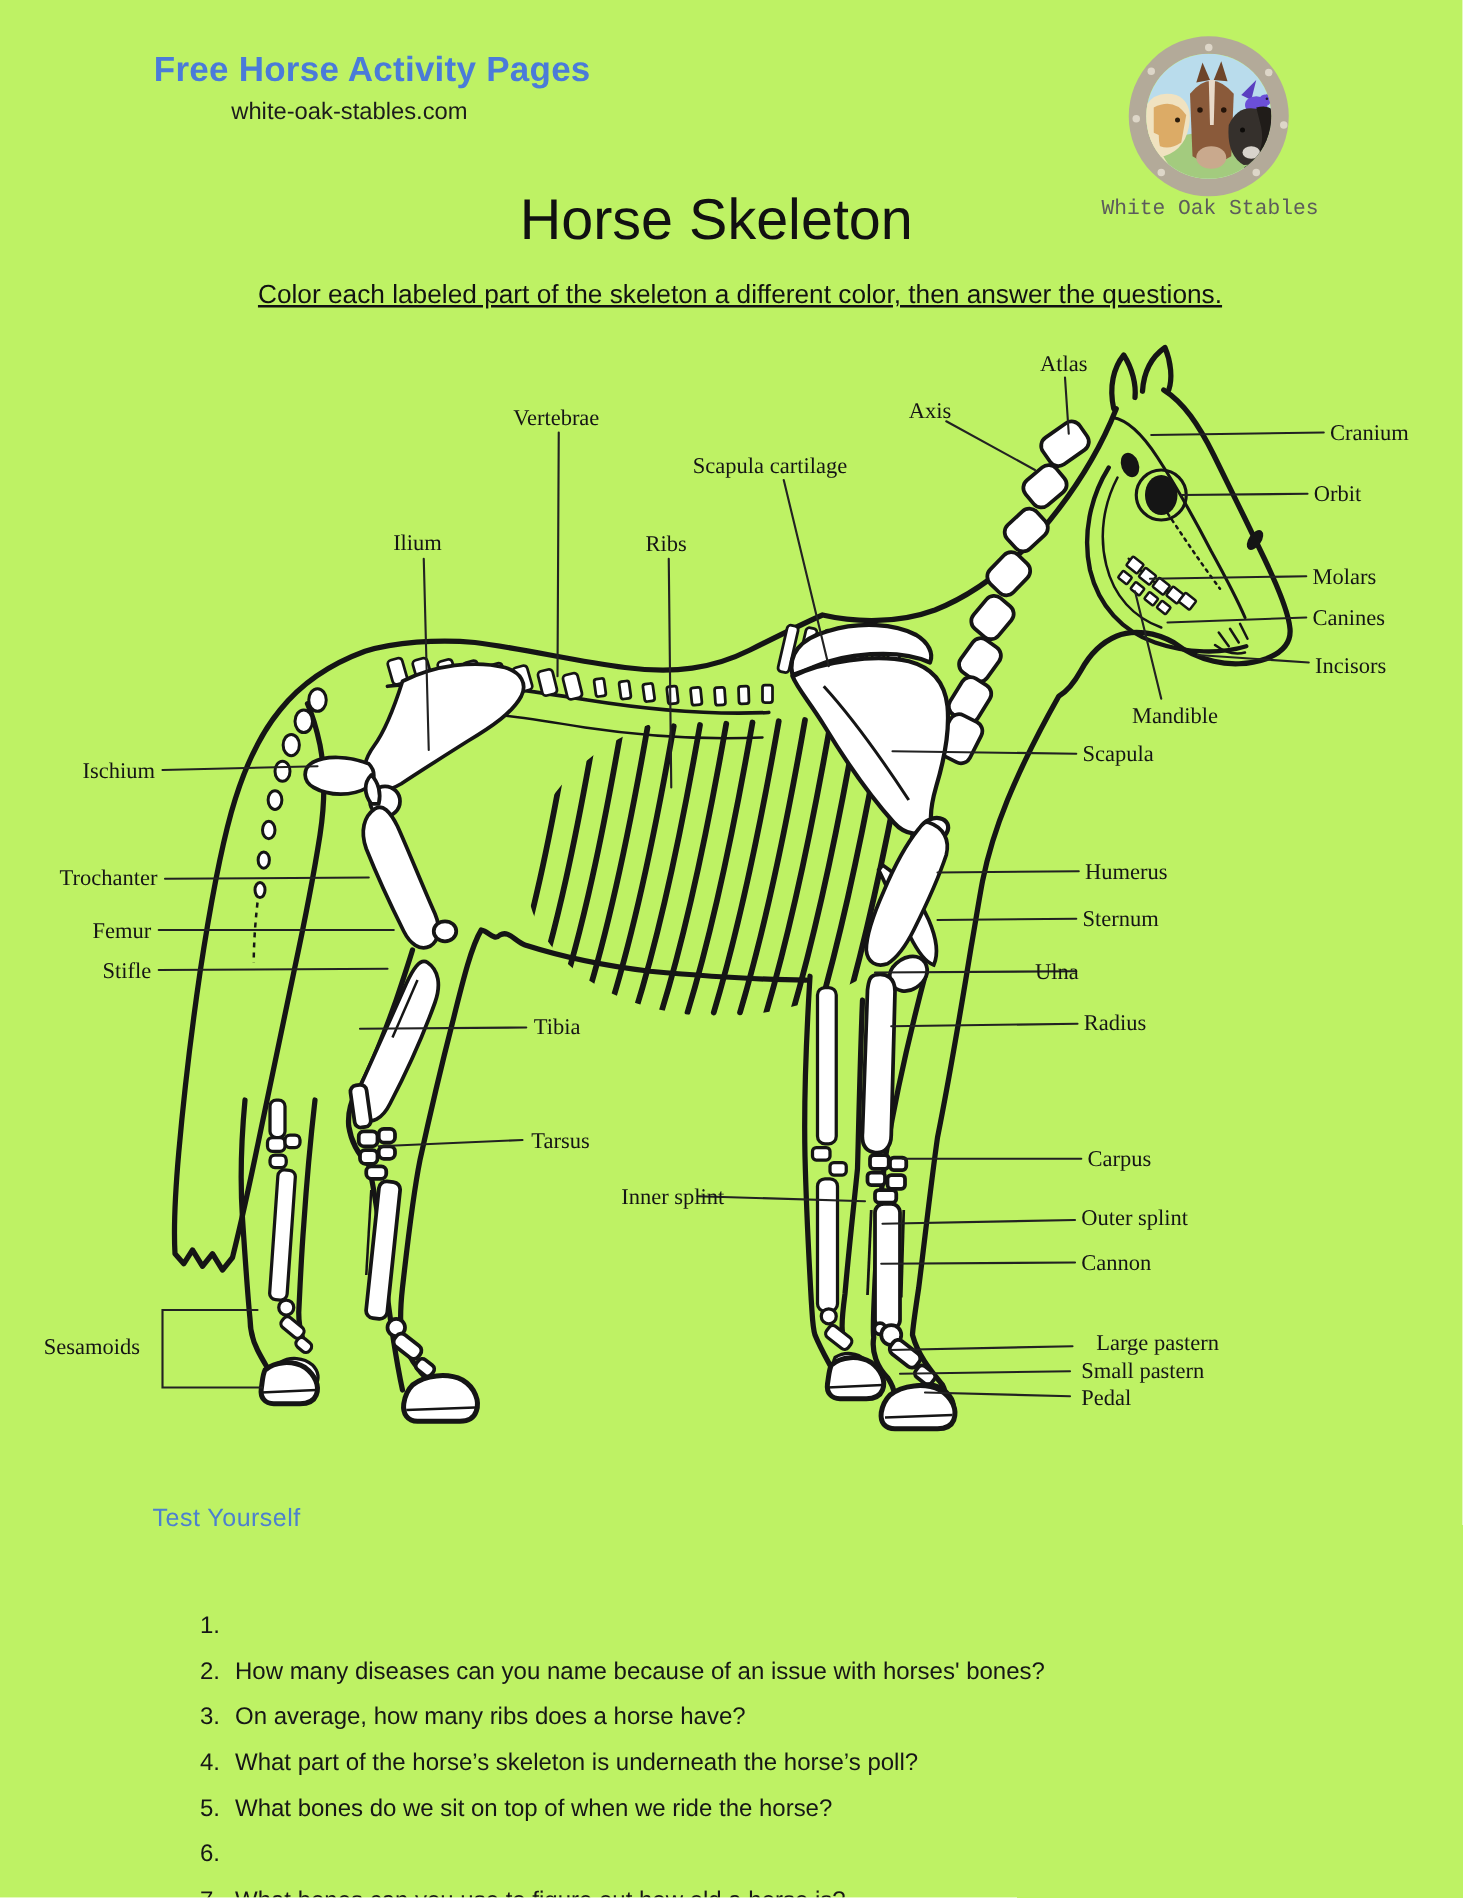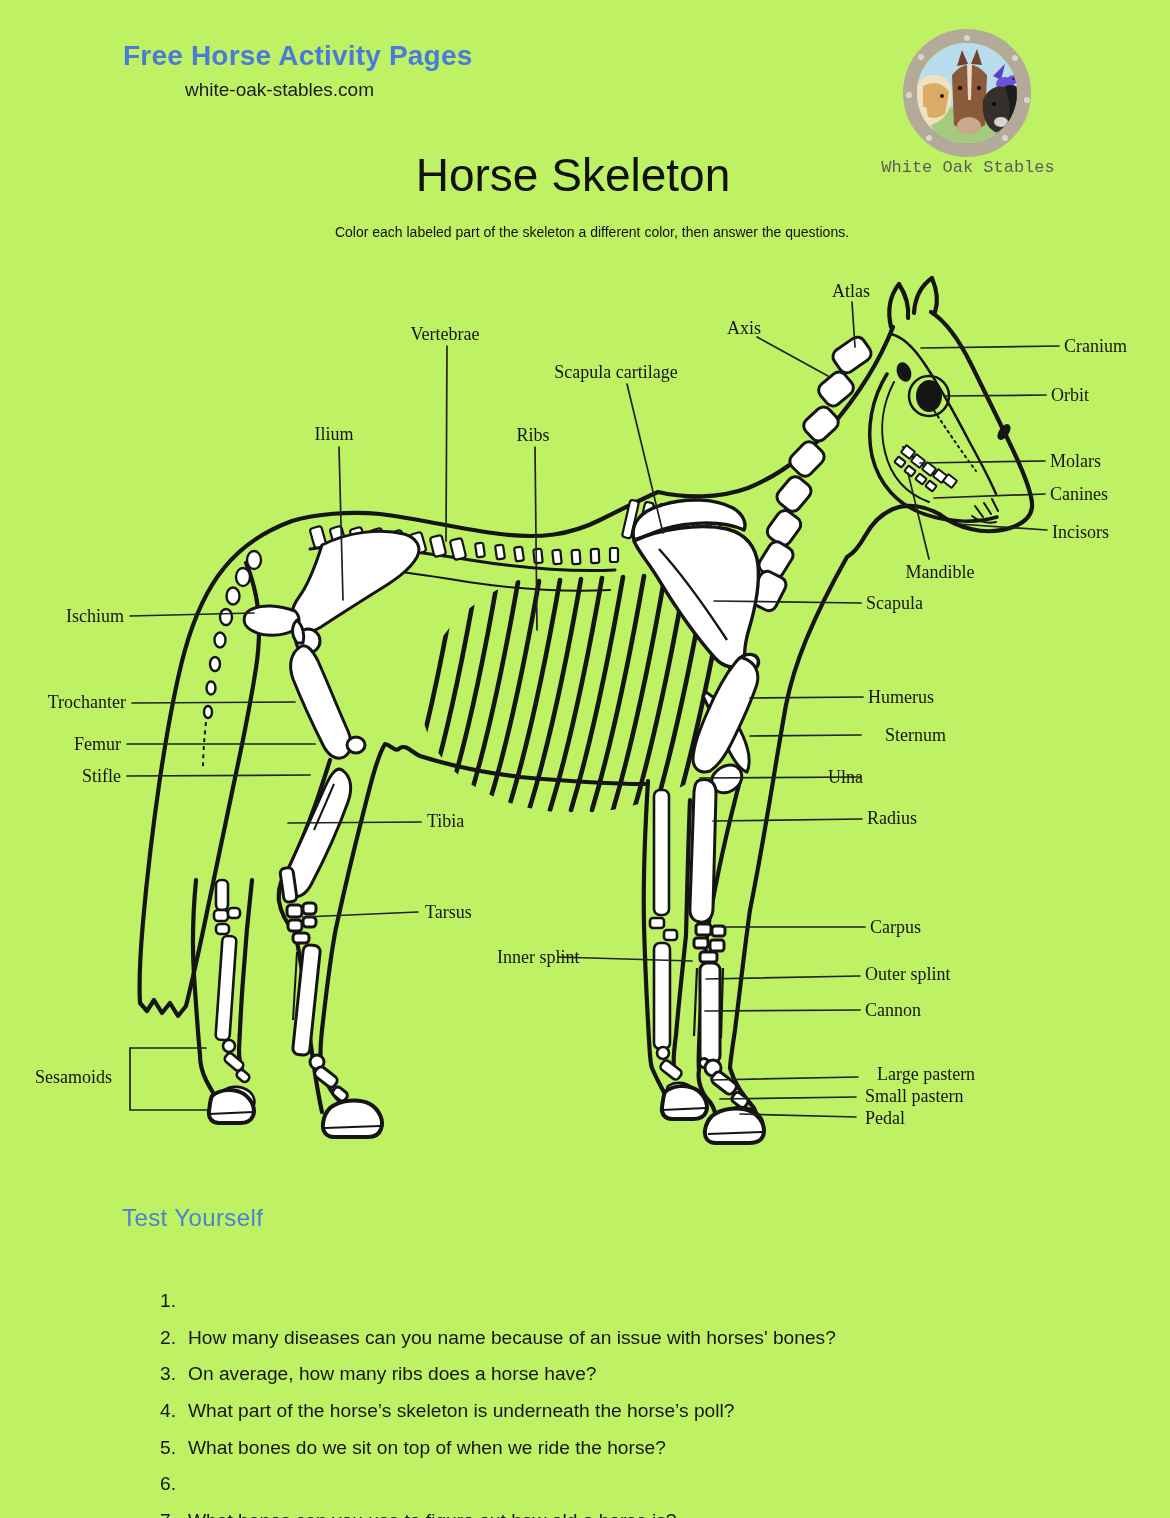--- a/index.html
+++ b/index.html
@@ -7,28 +7,28 @@
         font-family:"Liberation Sans",sans-serif;color:#1a1a1a;}
   .abs{position:absolute;}
   #art{position:absolute;left:0;top:0;}
   
   .hdr-title{left:123px;top:40px;font-size:28px;font-weight:700;color:#4a7bd9;letter-spacing:.2px;}
   .hdr-site{left:185px;top:79px;font-size:19px;color:#1c1c1c;}
   
   .logo-cap{left:868px;top:158px;width:200px;text-align:center;font-size:17px;color:#5c5c5c;font-family:Liberation Mono, monospace;}
   
   .doc-title{left:573px;top:148px;transform:translateX(-50%);font-size:46px;color:#111;white-space:nowrap;}
-  .doc-sub{left:592px;top:224px;transform:translateX(-50%);font-size:14px;color:#111;white-space:nowrap;}
+  .doc-sub{left:592px;top:224px;transform:translateX(-50%);font-size:21px;color:#111;white-space:nowrap;text-decoration:underline;}
   
   .lb{position:absolute;font-family:"Liberation Serif",serif;font-size:18px;color:#151515;
       line-height:20px;white-space:nowrap;}
   .lb.c{transform:translateX(-50%);}
   .lb.r{text-align:right;}
   
-  .quiz-h{left:122px;top:1204px;font-size:24px;color:#4d80cf;letter-spacing:.4px;}
+  .quiz-h{left:122px;top:1204px;font-size:20px;color:#4d80cf;letter-spacing:.4px;}
   .q-list{left:160px;top:1283px;width:900px;}
   .q-row{display:flex;height:36.6px;align-items:center;font-size:19.2px;color:#161616;}
   .q-num{width:28px;text-align:left;flex:0 0 28px;}
   .q-txt{flex:1;}
 </style>
 </head>
 <body>
 
 <div id="page">
 
@@ -377,21 +377,21 @@
   <div class="lb" style="left:1051px;top:385px;">Orbit</div>
   <div class="lb c" style="left:334px;top:424px;">Ilium</div>
   <div class="lb c" style="left:533px;top:425px;">Ribs</div>
   <div class="lb" style="left:1050px;top:451px;">Molars</div>
   <div class="lb" style="left:1050px;top:484px;">Canines</div>
   <div class="lb" style="left:1052px;top:522px;">Incisors</div>
   <div class="lb c" style="left:940px;top:562px;">Mandible</div>
   <div class="lb" style="left:866px;top:593px;">Scapula</div>
   <div class="lb r" style="right:1046px;top:606px;">Ischium</div>
   <div class="lb" style="left:868px;top:687px;">Humerus</div>
-  <div class="lb" style="left:866px;top:725px;margin-left:19px;">Sternum</div>
+  <div class="lb" style="left:866px;top:725px;">Sternum</div>
   <div class="lb r" style="right:1044px;top:692px;">Trochanter</div>
   <div class="lb" style="left:828px;top:767px;">Ulna</div>
   <div class="lb r" style="right:1049px;top:734px;">Femur</div>
   <div class="lb r" style="right:1049px;top:766px;">Stifle</div>
   <div class="lb" style="left:867px;top:808px;">Radius</div>
   <div class="lb" style="left:427px;top:811px;">Tibia</div>
   <div class="lb" style="left:425px;top:902px;">Tarsus</div>
   <div class="lb" style="left:870px;top:917px;">Carpus</div>
   <div class="lb" style="left:466px;top:947px;margin-left:31px;">Inner splint</div>
   <div class="lb" style="left:865px;top:964px;">Outer splint</div>

